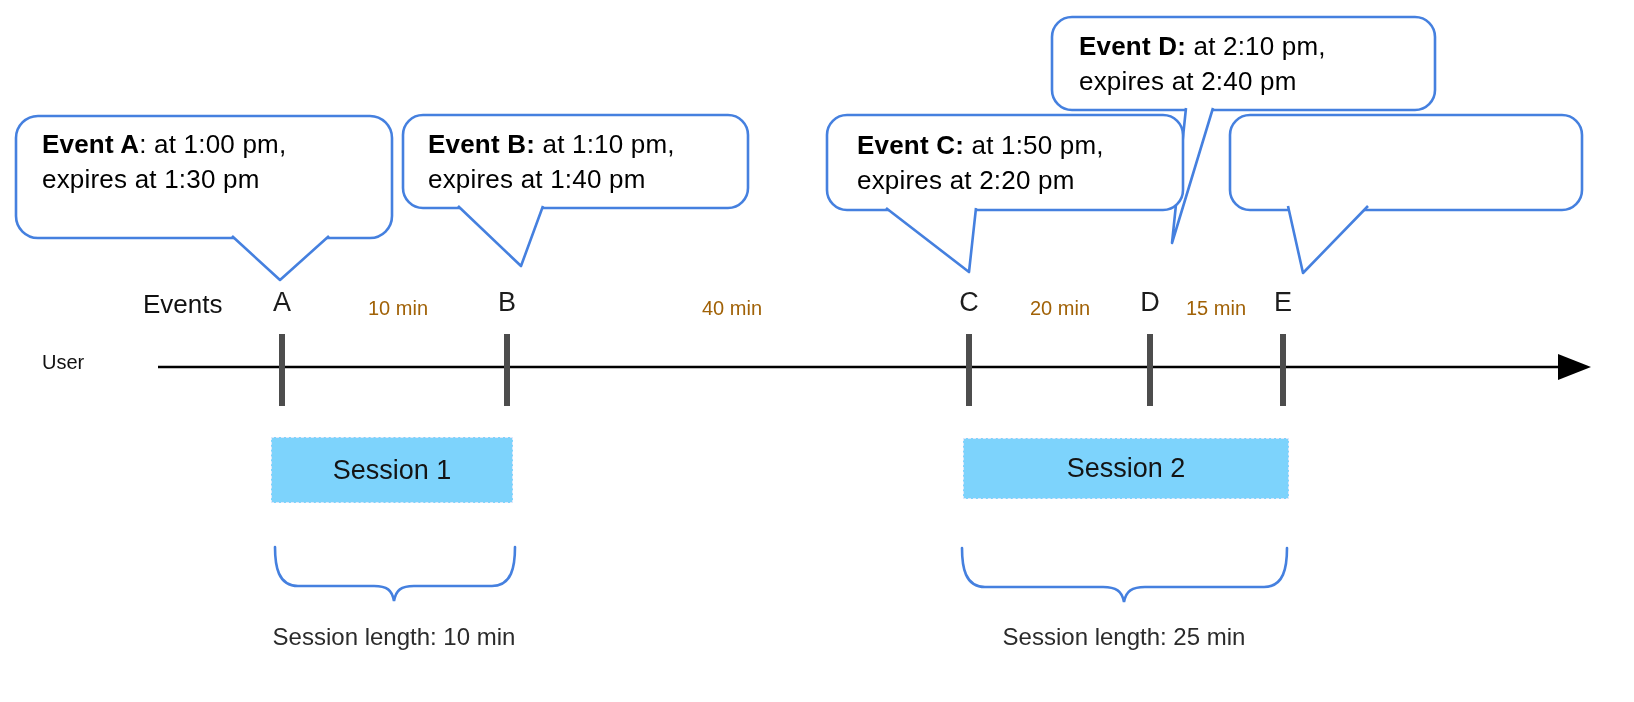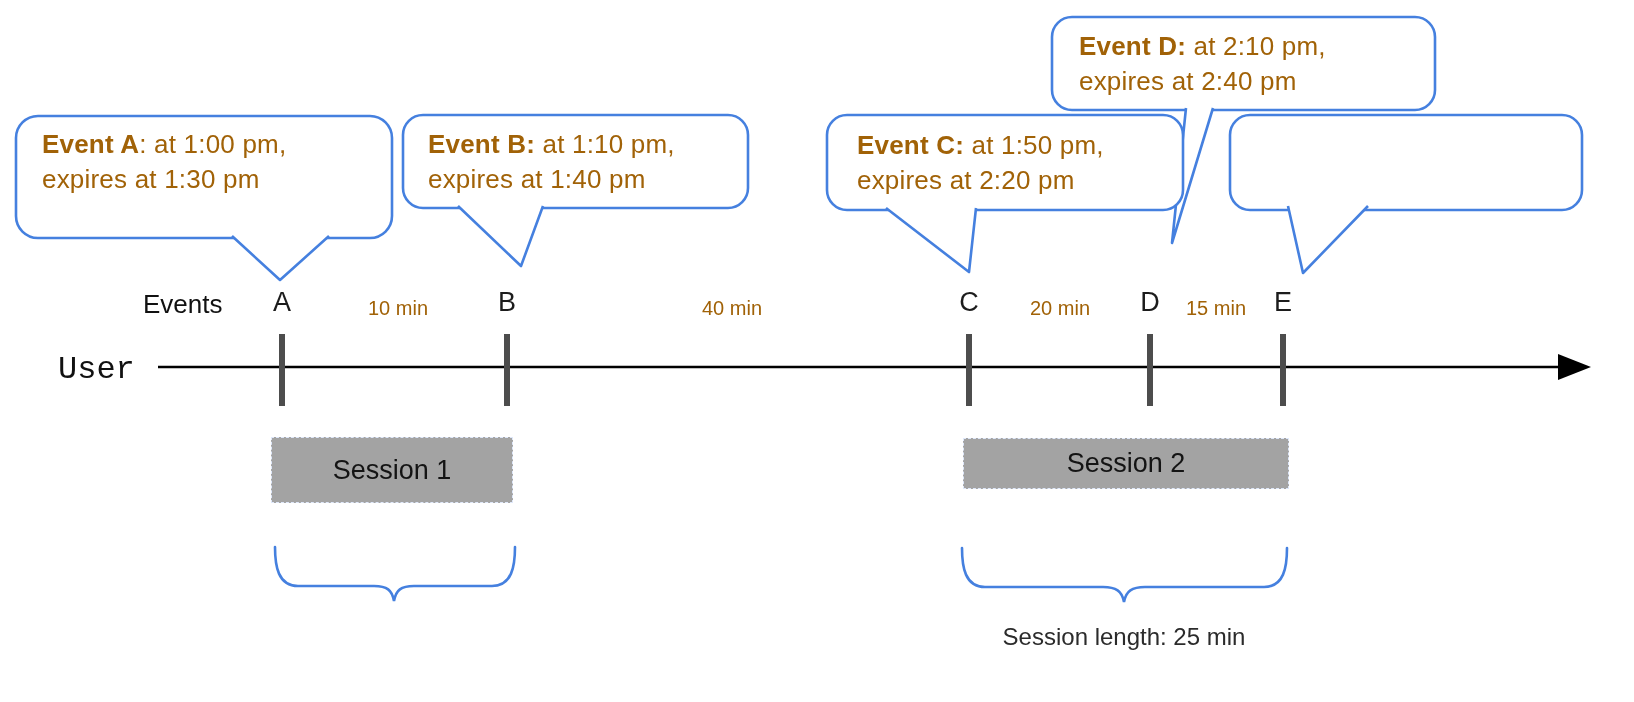--- a/index.html
+++ b/index.html
@@ -4,29 +4,29 @@
 <style>
   html,body{margin:0;padding:0;background:#fff;}
   #canvas{
     position:relative;width:1634px;height:702px;background:#ffffff;
     font-family:"Liberation Sans",sans-serif;color:#111;overflow:hidden;
   }
   #canvas svg{position:absolute;left:0;top:0;z-index:1;}
   .txt{position:absolute;z-index:2;white-space:nowrap;}
   .bubble-text{
     position:absolute;z-index:2;display:flex;flex-direction:column;justify-content:center;
-    font-size:26px;line-height:35px;color:#a16207;letter-spacing:0.2px;
+    font-size:26px;line-height:35px;color:#000000;letter-spacing:0.2px;
   }
   .bubble-text b{font-weight:700;}
   .center{transform:translateX(-50%);text-align:center;}
   .evt-letter{font-size:27px;color:#1c1c1c;}
   .interval{font-size:20px;color:#a16207;}
   .session-box{
     position:absolute;z-index:2;display:flex;align-items:center;justify-content:center;
-    background:#a3a3a3;border:1px dashed #dfe8fa;box-sizing:border-box;
+    background:#7dd3fc;border:1px dashed #dfe8fa;box-sizing:border-box;
     font-size:27px;color:#141414;
   }
   .session-length{font-size:24px;color:#2b2b2b;}
 </style>
 </head>
 <body>
 
 <div id="canvas">
 
   <svg width="1634" height="702" viewBox="0 0 1634 702">
@@ -85,35 +85,36 @@
     <div>expires at 2:20 pm</div>
   </div>
 
   <div class="bubble-text" style="left:1079px;top:17px;height:93px;">
     <div><b>Event D:</b><span> at 2:10 pm,</span></div>
     <div>expires at 2:40 pm</div>
   </div>
 
 
   <div class="txt" style="left:143px;top:289px;font-size:26px;">Events</div>
-  <div class="txt" style="left:58px;top:351px;font-size:32px;font-family:Liberation Mono, monospace;">User</div>
+  <div class="txt" style="left:42px;top:351px;font-size:20px;">User</div>
 
   <div class="txt evt-letter center" style="left:282px;top:287px;">A</div>
   <div class="txt evt-letter center" style="left:507px;top:287px;">B</div>
   <div class="txt evt-letter center" style="left:969px;top:287px;">C</div>
   <div class="txt evt-letter center" style="left:1150px;top:287px;">D</div>
   <div class="txt evt-letter center" style="left:1283px;top:287px;">E</div>
 
   <div class="txt interval center" style="left:398px;top:297px;">10 min</div>
   <div class="txt interval center" style="left:732px;top:297px;">40 min</div>
   <div class="txt interval center" style="left:1060px;top:297px;">20 min</div>
   <div class="txt interval center" style="left:1216px;top:297px;">15 min</div>
 
   <div class="session-box" style="left:271px;top:437px;width:242px;height:66px;">
     <span>Session 1</span>
   </div>
-  <div class="session-box" style="left:963px;top:438px;width:326px;height:51px;">
+  <div class="session-box" style="left:963px;top:438px;width:326px;height:61px;">
     <span>Session 2</span>
   </div>
 
+  <div class="txt session-length center" style="left:394px;top:623px;">Session length: 10 min</div>
   <div class="txt session-length center" style="left:1124px;top:623px;">Session length: 25 min</div>
 
 </div>
 
 </body></html>

